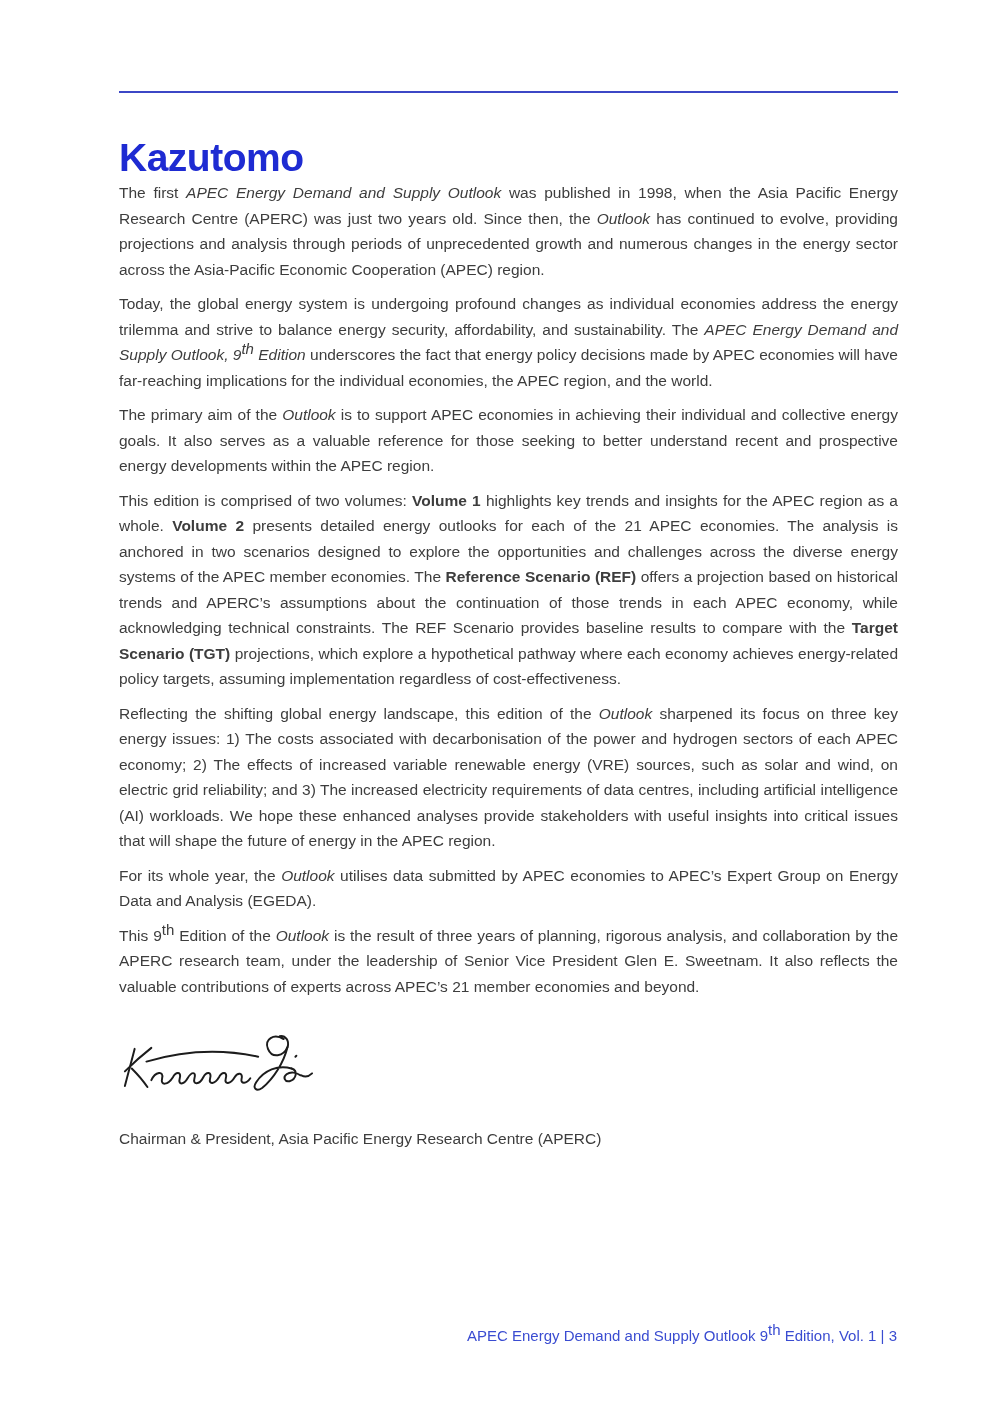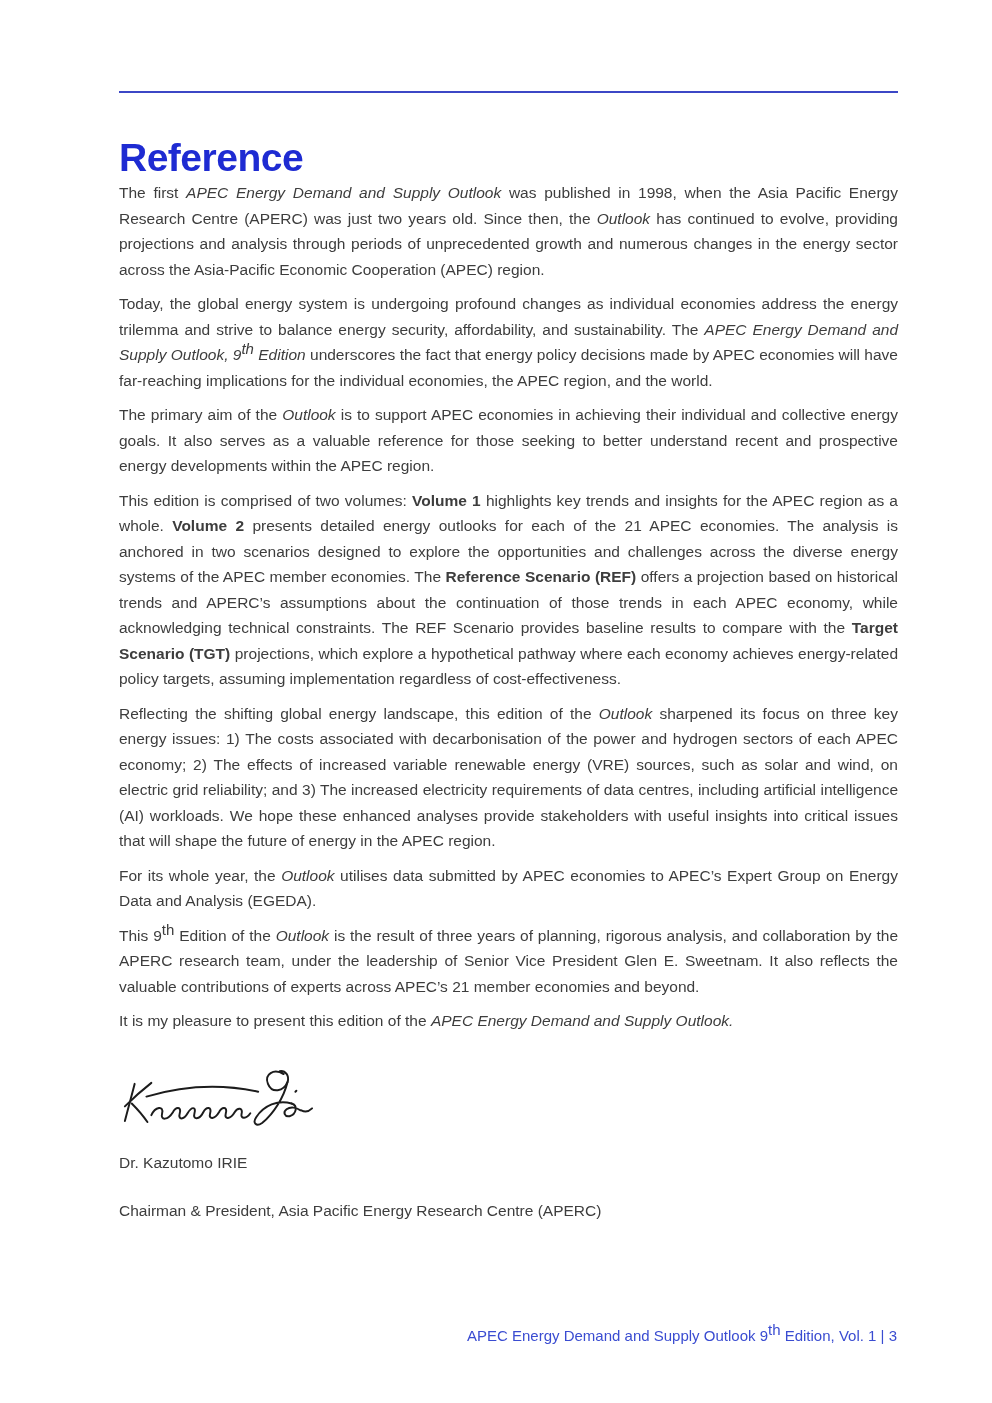--- a/index.html
+++ b/index.html
@@ -83,46 +83,44 @@
   }
 </style>
 </head>
 <body>
 
 <div class="page" style="--page-bg: #ffffff; --accent-blue: #1e2bd2; --rule-blue: #3c47c6; --footer-blue: #3a4cd1; --body-text: #3d3d3d;">
   <div class="content">
 
     <div class="rule"></div>
 
-    <h1 class="title">Reference</h1>
+    <h1 class="title">Kazutomo</h1>
 
     <div class="body-paras">
       <p class="body-para"><span class="run-n">The first </span><span class="run-i">APEC Energy Demand and Supply Outlook</span><span class="run-n"> was published in 1998, when the Asia Pacific Energy Research Centre (APERC) was just two years old. Since then, the </span><span class="run-i">Outlook</span><span class="run-n"> has continued to evolve, providing projections and analysis through periods of unprecedented growth and numerous changes in the energy sector across the Asia-Pacific Economic Cooperation (APEC) region.</span></p>
       <p class="body-para"><span class="run-n">Today, the global energy system is undergoing profound changes as individual economies address the energy trilemma and strive to balance energy security, affordability, and sustainability. The </span><span class="run-i">APEC Energy Demand and Supply Outlook, 9</span><span class="run-isup">th</span><span class="run-i"> Edition</span><span class="run-n"> underscores the fact that energy policy decisions made by APEC economies will have far-reaching implications for the individual economies, the APEC region, and the world.</span></p>
       <p class="body-para"><span class="run-n">The primary aim of the </span><span class="run-i">Outlook</span><span class="run-n"> is to support APEC economies in achieving their individual and collective energy goals. It also serves as a valuable reference for those seeking to better understand recent and prospective energy developments within the APEC region.</span></p>
       <p class="body-para"><span class="run-n">This edition is comprised of two volumes: </span><span class="run-b">Volume 1</span><span class="run-n"> highlights key trends and insights for the APEC region as a whole. </span><span class="run-b">Volume 2</span><span class="run-n"> presents detailed energy outlooks for each of the 21 APEC economies. The analysis is anchored in two scenarios designed to explore the opportunities and challenges across the diverse energy systems of the APEC member economies. The </span><span class="run-b">Reference Scenario (REF)</span><span class="run-n"> offers a projection based on historical trends and APERC’s assumptions about the continuation of those trends in each APEC economy, while acknowledging technical constraints. The REF Scenario provides baseline results to compare with the </span><span class="run-b">Target Scenario (TGT)</span><span class="run-n"> projections, which explore a hypothetical pathway where each economy achieves energy-related policy targets, assuming implementation regardless of cost-effectiveness.</span></p>
       <p class="body-para"><span class="run-n">Reflecting the shifting global energy landscape, this edition of the </span><span class="run-i">Outlook</span><span class="run-n"> sharpened its focus on three key energy issues: 1) The costs associated with decarbonisation of the power and hydrogen sectors of each APEC economy; 2) The effects of increased variable renewable energy (VRE) sources, such as solar and wind, on electric grid reliability; and 3) The increased electricity requirements of data centres, including artificial intelligence (AI) workloads. We hope these enhanced analyses provide stakeholders with useful insights into critical issues that will shape the future of energy in the APEC region.</span></p>
       <p class="body-para"><span class="run-n">For its whole year, the </span><span class="run-i">Outlook</span><span class="run-n"> utilises data submitted by APEC economies to APEC’s Expert Group on Energy Data and Analysis (EGEDA).</span></p>
       <p class="body-para"><span class="run-n">This 9</span><span class="run-sup">th</span><span class="run-n"> Edition of the </span><span class="run-i">Outlook</span><span class="run-n"> is the result of three years of planning, rigorous analysis, and collaboration by the APERC research team, under the leadership of Senior Vice President Glen E. Sweetnam. It also reflects the valuable contributions of experts across APEC’s 21 member economies and beyond.</span></p>
-      <p class="body-para"><span class="run-n">It is my pleasure to present this edition of the </span><span class="run-i">APEC Energy Demand and Supply Outlook.</span></p>
     </div>
 
     <div class="signature-block">
       <svg class="signature-svg" viewBox="0 0 200 75" aria-hidden="true">
         <path d="M16,20 C13,32 9,46 6,58"></path>
         <path d="M6,43 C14,35 24,26 33,19"></path>
         <path d="M13,40 C19,46 25,53 29,59"></path>
         <path d="M33,52 C37,43 46,42 44,50 C42,58 50,57 55,49 C58,43 64,43 62,50 C60,57 66,57 70,50 C74,43 79,43 77,50 C75,57 82,57 86,49 C89,43 95,43 93,50 C91,57 98,56 102,49 C105,43 111,43 109,50 C107,57 114,56 118,49 C121,44 127,44 125,51 C124,56 130,56 134,50"></path>
         <path d="M28,33 C65,22 105,20 142,28"></path>
         <path d="M168,10 C158,4 148,10 152,20 C156,30 168,28 172,18 C174,12 170,6 164,7"></path>
         <path d="M172,18 C168,34 158,50 146,60 C140,64 136,60 140,54 C148,42 162,36 176,40"></path>
         <path d="M176,40 C183,42 181,51 174,53 C169,54 167,49 171,46 C175,43 181,44 185,47"></path>
         <path d="M186,47 C190,49 194,48 197,45"></path>
         <path d="M180,28 l1,-1"></path>
       </svg>
-      <p class="sig-name">Dr. Kazutomo IRIE</p>
       <p class="sig-role">Chairman &amp; President, Asia Pacific Energy Research Centre (APERC)</p>
     </div>
 
   </div>
 
   <div class="footer"><span class="run-n">APEC Energy Demand and Supply Outlook 9</span><span class="run-sup">th</span><span class="run-n"> Edition, Vol. 1 | 3</span></div>
 </div>
 
 </body></html>

